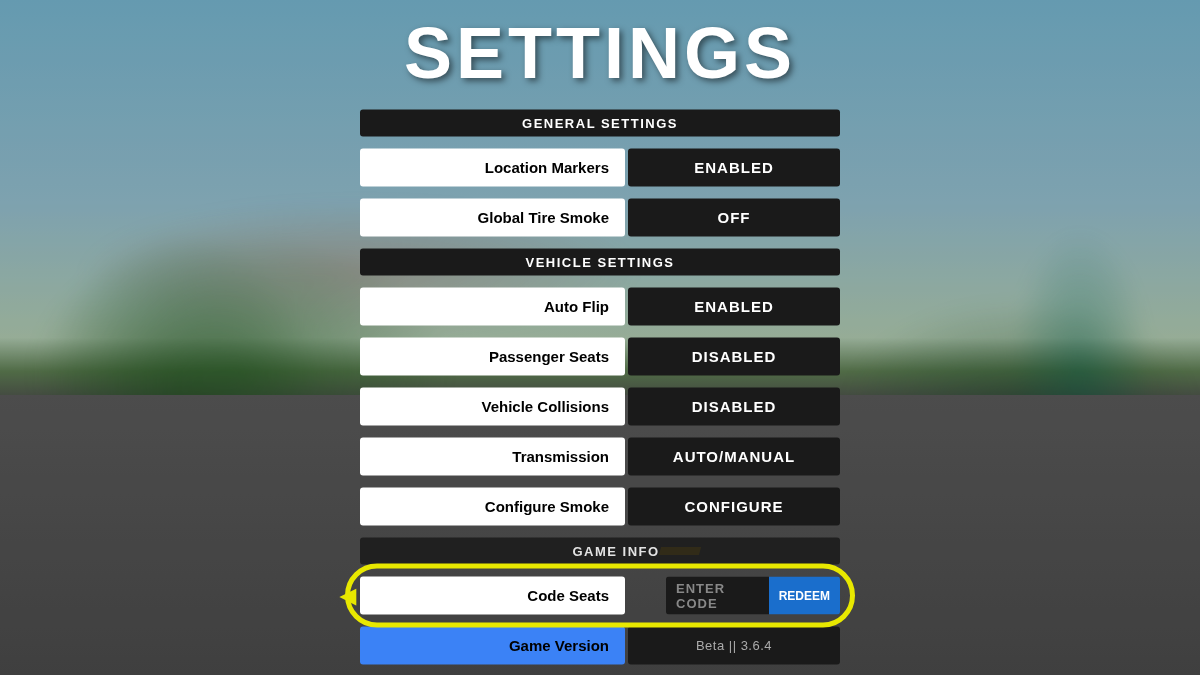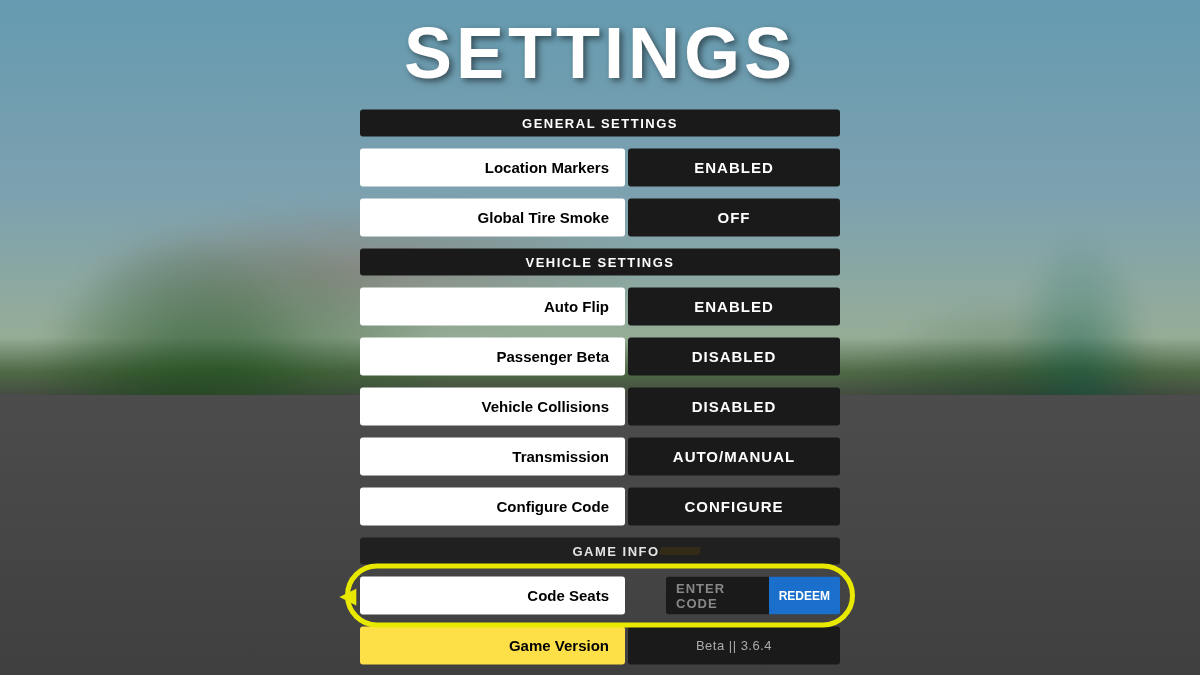--- a/index.html
+++ b/index.html
@@ -217,21 +217,21 @@
       top: 50%;
       transform: translateY(-50%);
       color: #e8e800;
       font-size: 28px;
       font-weight: 900;
       z-index: 21;
     }
 
     
     .setting-row.version .setting-label {
-      background: #fde047;
+      background: #3b82f6;
       padding-left: 20px;
     }
 
     .setting-row.version .setting-value {
       background: #1a1a1a;
       color: #aaa;
       font-size: 13px;
       font-weight: 500;
       letter-spacing: 0.5px;
     }
@@ -270,36 +270,36 @@
     </div>
 
     <div class="section-header">VEHICLE SETTINGS</div>
 
     <div class="setting-row">
       <div class="setting-label">Auto Flip</div>
       <div class="setting-value">ENABLED</div>
     </div>
 
     <div class="setting-row">
-      <div class="setting-label">Passenger Beta</div>
+      <div class="setting-label">Passenger Seats</div>
       <div class="setting-value">DISABLED</div>
     </div>
 
     <div class="setting-row">
       <div class="setting-label">Vehicle Collisions</div>
       <div class="setting-value">DISABLED</div>
     </div>
 
     <div class="setting-row">
       <div class="setting-label">Transmission</div>
       <div class="setting-value">AUTO/MANUAL</div>
     </div>
 
     <div class="setting-row">
-      <div class="setting-label">Configure Code</div>
+      <div class="setting-label">Configure Smoke</div>
       <div class="setting-value">CONFIGURE</div>
     </div>
 
     <div class="section-header partial">GAME INFO</div>
 
     <div class="setting-row code-redeem" style="position:relative;">
       <div class="yellow-circle"></div>
       <span class="arrow-indicator">◄</span>
       <div class="setting-label">Code Seats</div>
       <div class="code-value-wrapper">

